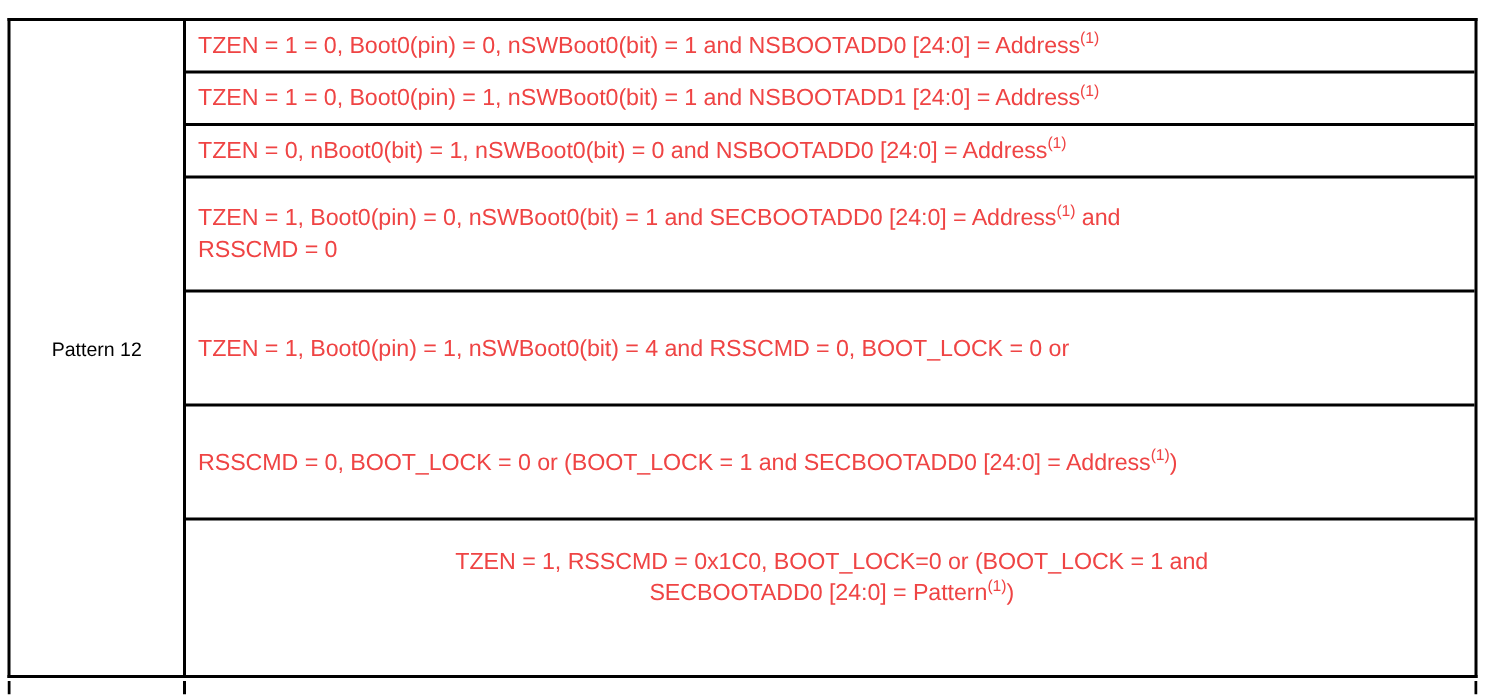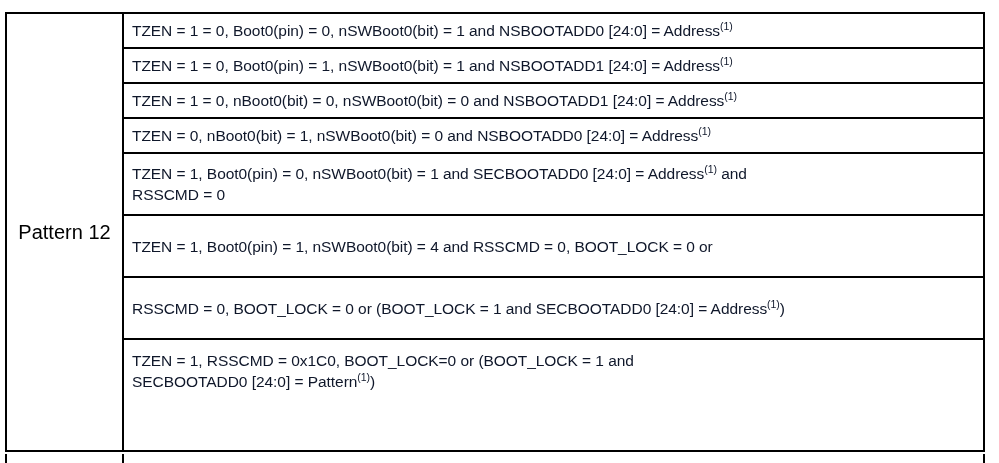--- a/index.html
+++ b/index.html
@@ -49,21 +49,21 @@
     position: absolute;
     left: 2px;
     top: 2px;
     width: 115px;
     height: 436px;
     display: flex;
     align-items: center;
     justify-content: center;
   }
   .label-text {
-    font-size: 20px;
+    font-size: 13px;
     line-height: 19px;
     color: #000;
     white-space: nowrap;
   }
 
   
   .cond-col {
     position: absolute;
     left: 119px;
     top: 2px;
@@ -75,28 +75,29 @@
     position: relative;
     box-sizing: border-box;
     border-bottom: 2px solid #000000;
     padding: 5px 6px 5px 8px;
     display: flex;
     flex-direction: column;
     justify-content: center;
   }
   .cond-row:last-child {
     border-bottom: none;
+    align-items: center;
   }
   .cond-row.one-line  { height: 35px; }
-  .cond-row.two-line  { height: 62px; }
+  .cond-row.two-line  { height: 76px; }
 
   .cond-line {
     font-size: 15.5px;
     line-height: 21px;
-    color: #0f172a;
+    color: #ef4444;
     white-space: nowrap;
     letter-spacing: -0.05px;
   }
 
   sup {
     font-size: 10.5px;
     vertical-align: super;
     line-height: 0;
   }
 
@@ -133,23 +134,20 @@
     <div class="cond-col">
 
       <div class="cond-row one-line">
         <div class="cond-line"><span>TZEN = 1 = 0, Boot0(pin) = 0, nSWBoot0(bit) = 1 and NSBOOTADD0 [24:0] = Address</span><sup>(1)</sup><span></span></div>
       </div>
 
       <div class="cond-row one-line">
         <div class="cond-line"><span>TZEN = 1 = 0, Boot0(pin) = 1, nSWBoot0(bit) = 1 and NSBOOTADD1 [24:0] = Address</span><sup>(1)</sup><span></span></div>
       </div>
 
-      <div class="cond-row one-line">
-        <div class="cond-line"><span>TZEN = 1 = 0, nBoot0(bit) = 0, nSWBoot0(bit) = 0 and NSBOOTADD1 [24:0] = Address</span><sup>(1)</sup><span></span></div>
-      </div>
 
       <div class="cond-row one-line">
         <div class="cond-line"><span>TZEN = 0, nBoot0(bit) = 1, nSWBoot0(bit) = 0 and NSBOOTADD0 [24:0] = Address</span><sup>(1)</sup><span></span></div>
       </div>
 
       <div class="cond-row two-line">
         <div class="cond-line"><span>TZEN = 1, Boot0(pin) = 0, nSWBoot0(bit) = 1 and SECBOOTADD0 [24:0] = Address</span><sup>(1)</sup><span> and</span></div>
         <div class="cond-line"><span>RSSCMD = 0</span><sup></sup><span></span></div>
       </div>
 

